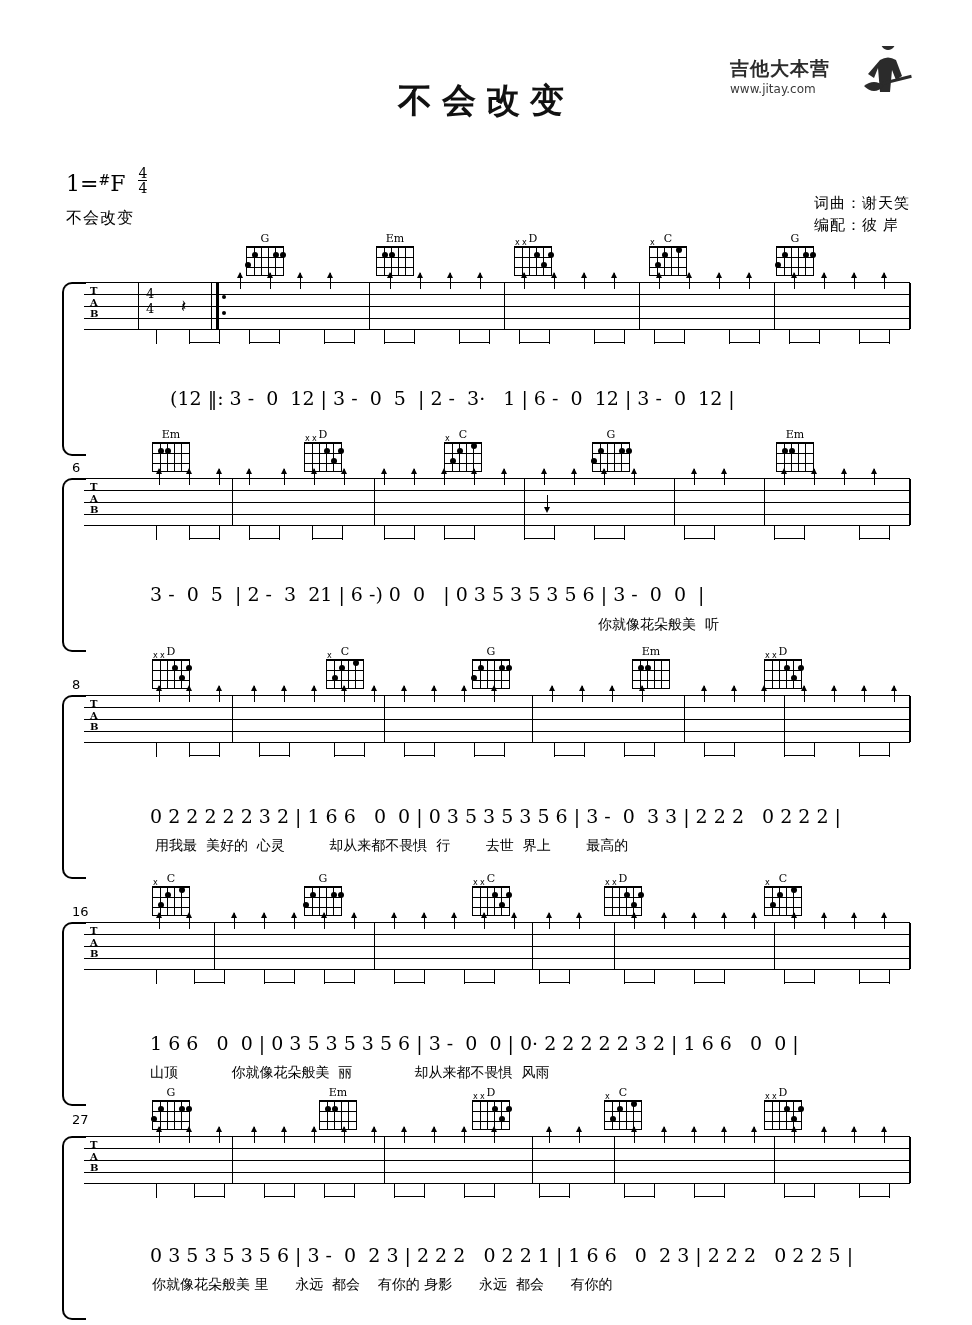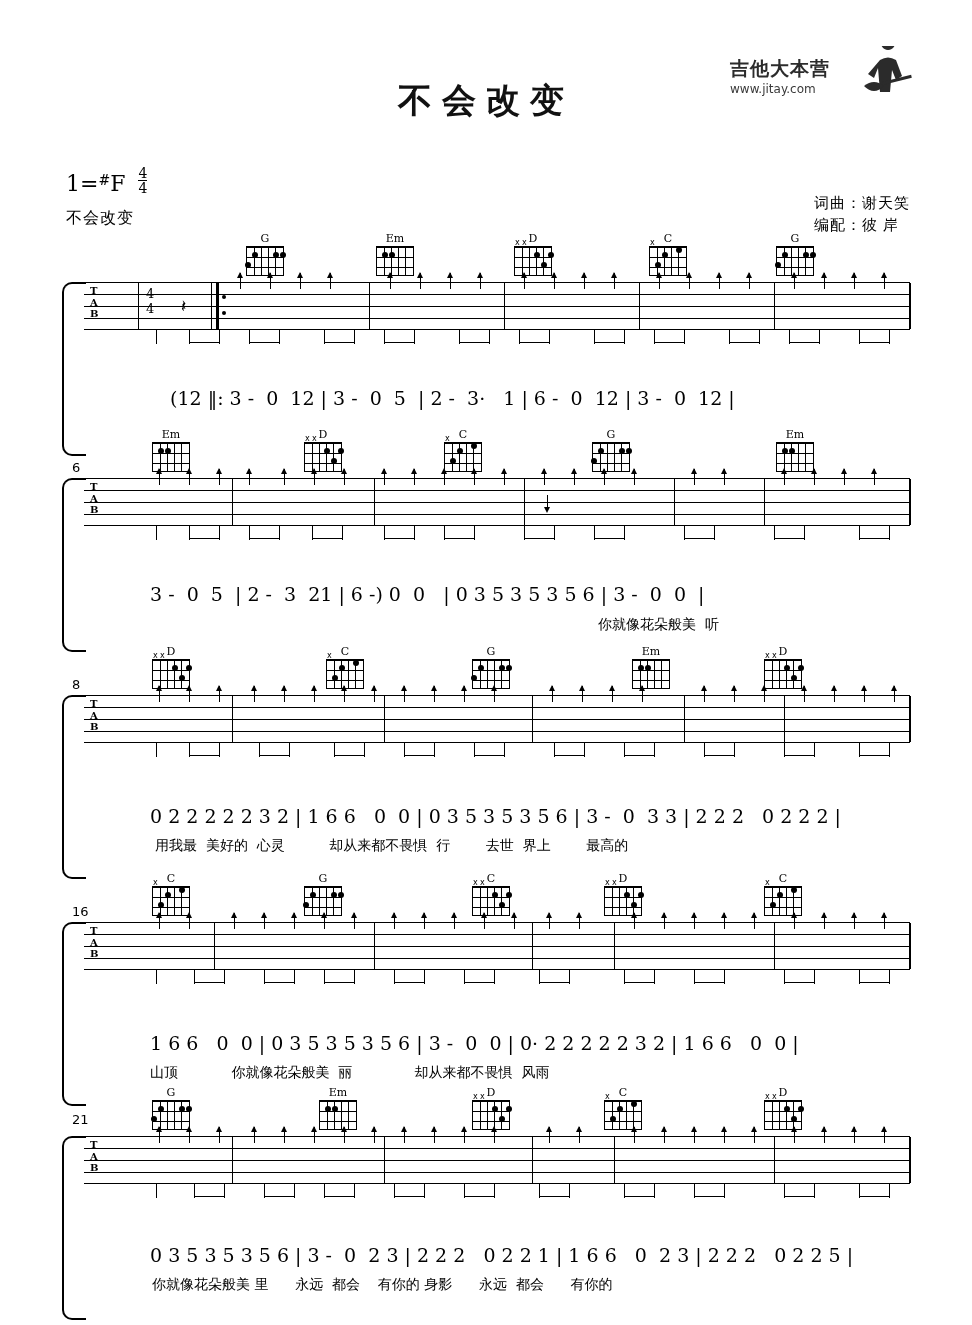--- a/index.html
+++ b/index.html
@@ -888,21 +888,21 @@
       <div class="tick" style="left:775px; top:0; height:14px;"></div>
       <div class="beam" style="left:775px; top:12px; width:30px;"></div>
       <div class="tick" style="left:805px; top:0; height:14px;"></div>
     </div>
 
     <div class="jianpu" style="left:150px; top:160px;">1 6 6   0  0 | 0 3 5 3 5 3 5 6 | 3 -  0  0 | 0· 2 2 2 2 2 3 2 | 1 6 6   0  0 |</div>
     <div class="lyrics" style="left:150px; top:192px;">山顶            你就像花朵般美  丽              却从来都不畏惧  风雨</div>
   </div>
 
   <div class="system" style="top:1100px;">
-    <div class="sysnum" style="left:72px; top:12px;">21</div>
+    <div class="sysnum" style="left:72px; top:12px;">27</div>
 
     <div class="chord" style="left:148px; top:-14px;">
       <div class="cname">G</div>
       <div class="grid">
         <div class="v" style="left:7px"></div>
           <div class="v" style="left:14px"></div>
           <div class="v" style="left:21px"></div>
           <div class="v" style="left:28px"></div>
         <div class="h" style="top:9px"></div>
           <div class="h" style="top:19px"></div>

